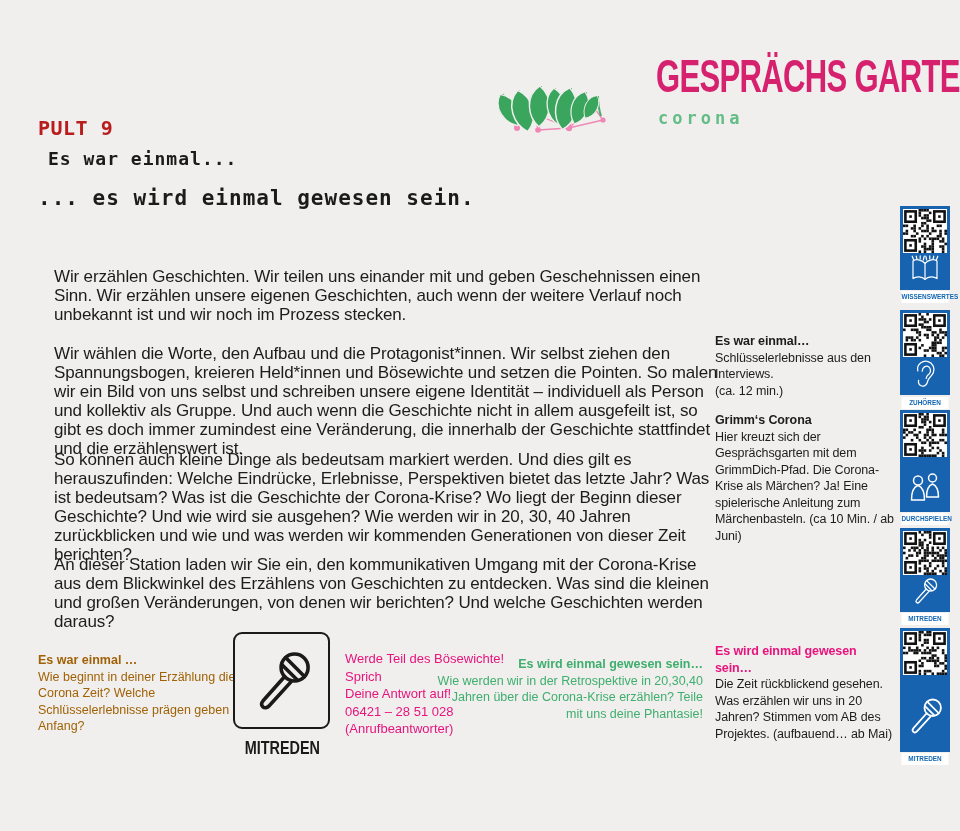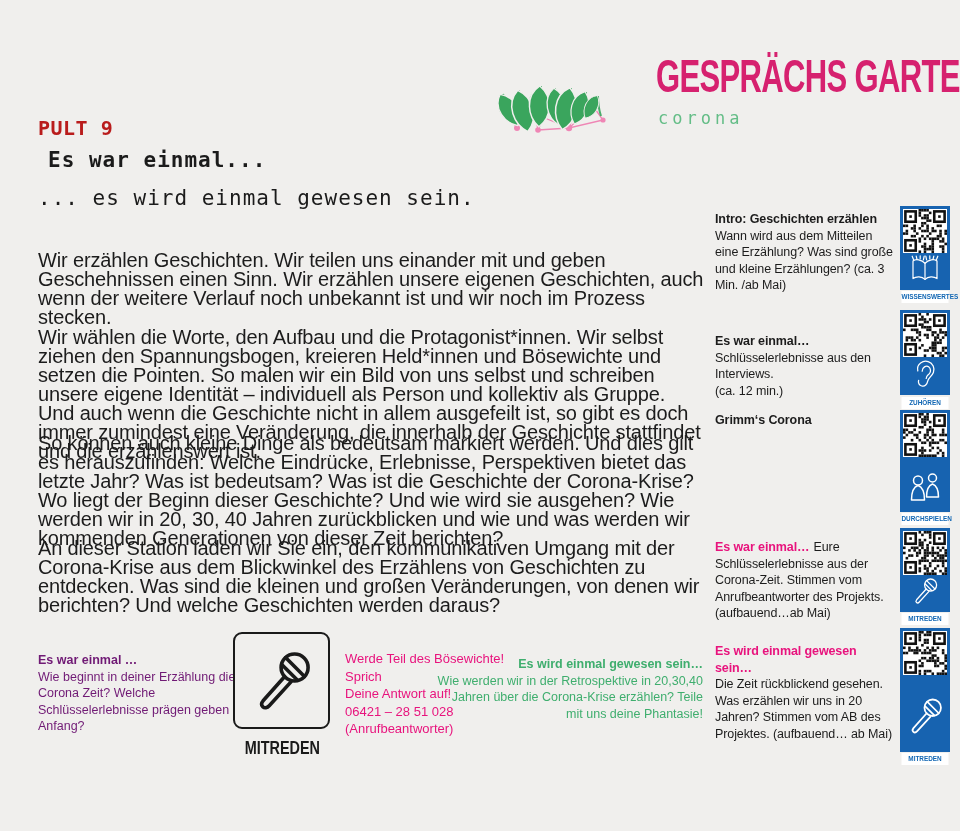--- a/index.html
+++ b/index.html
@@ -14,42 +14,42 @@
   .logo-title{
     position:absolute; left:656px; top:52px;
     font-family:"Liberation Sans", sans-serif;
     font-weight:bold; font-size:47px; line-height:47px; letter-spacing:-1px;
     color:#d6216f; white-space:nowrap;
     transform:scale(0.66,1.0); transform-origin:left top;
   }
   .logo-subtitle{
     position:absolute; left:658px; top:108px;
     font-family:"DejaVu Sans Mono", monospace;
-    font-size:17px; letter-spacing:4px; color:#64bd87;
+    font-size:17px; letter-spacing:4px; color:#64bd87;font-weight:bold;
   }
   
   .kicker{
     position:absolute; left:38px; top:116px;
     font-family:"DejaVu Sans Mono", monospace; font-weight:bold;
     font-size:20px; letter-spacing:0.5px; color:#b91c1c;
   }
   .title1{
     position:absolute; left:48px; top:148px;
     font-family:"DejaVu Sans Mono", monospace; font-weight:bold;
-    font-size:21px; letter-spacing:1px; color:#1b1b1b;
+    font-size:18px; letter-spacing:1px; color:#1b1b1b;
   }
   .title2{
     position:absolute; left:38px; top:186px;
-    font-family:"DejaVu Sans Mono", monospace; font-weight:normal;
+    font-family:"DejaVu Sans Mono", monospace; font-weight:bold;
     font-size:21px; letter-spacing:1px; color:#1b1b1b;
   }
   
   .body-p{
-    position:absolute; left:38px; width:668px; margin:0;
-    font-size:20px; line-height:19px; letter-spacing:-0.15px;
+    position:absolute; left:38px; width:668px; margin:16px;
+    font-size:17px; line-height:19px; letter-spacing:-0.15px;
   }
   .p1{top:251px;} .p2{top:328px;} .p3{top:434px;} .p4{top:539px;}
   
   .side-item{
     position:absolute; left:715px; width:180px;
     font-size:12.5px; line-height:16.5px; letter-spacing:-0.1px;
   }
   .s-head{display:block; font-weight:bold;}
   .s-body{white-space:pre-line;}
   .pink-head .s-head{color:#e8137d;}
@@ -65,21 +65,21 @@
   .tile-icon{display:block; flex:none;}
   .tile-label{
     position:absolute; left:900px; width:50px; height:12px; background:#ffffff;
     color:#1166b3; font-weight:bold; font-size:6.8px; line-height:12px;
     text-align:center; transform:scaleX(0.94); transform-origin:center;
     white-space:nowrap; overflow:visible;
   }
   
   .f-green-left{
     position:absolute; left:38px; top:652px; width:200px;
-    color:#701a75; font-size:12.5px; line-height:16.5px;
+    color:#a16207; font-size:12.5px; line-height:16.5px;
   }
   .g-head{font-weight:bold;}
   .mic-box{
     position:absolute; left:233px; top:632px; width:97px; height:97px;
     border:2px solid #1a1a1a; border-radius:9px; box-sizing:border-box;
     display:flex; align-items:center; justify-content:center;
   }
   .mic-label{
     position:absolute; left:233px; top:737px; width:97px; text-align:center;
     font-weight:bold; font-size:19px; color:#1a1a1a;
@@ -149,34 +149,28 @@
 
   <div class="kicker">PULT 9</div>
   <div class="title1">Es war einmal...</div>
   <div class="title2">... es wird einmal gewesen sein.</div>
 
   <p class="body-p p1">Wir erzählen Geschichten. Wir teilen uns einander mit und geben Geschehnissen einen Sinn. Wir erzählen unsere eigenen Geschichten, auch wenn der weitere Verlauf noch unbekannt ist und wir noch im Prozess stecken.</p>
   <p class="body-p p2">Wir wählen die Worte, den Aufbau und die Protagonist*innen. Wir selbst ziehen den Spannungsbogen, kreieren Held*innen und Bösewichte und setzen die Pointen. So malen wir ein Bild von uns selbst und schreiben unsere eigene Identität – individuell als Person und kollektiv als Gruppe. Und auch wenn die Geschichte nicht in allem ausgefeilt ist, so gibt es doch immer zumindest eine Veränderung, die innerhalb der Geschichte stattfindet und die erzählenswert ist.</p>
   <p class="body-p p3">So können auch kleine Dinge als bedeutsam markiert werden. Und dies gilt es herauszufinden: Welche Eindrücke, Erlebnisse, Perspektiven bietet das letzte Jahr? Was ist bedeutsam?  Was ist die Geschichte der Corona-Krise? Wo liegt der Beginn dieser Geschichte? Und wie wird sie ausgehen? Wie werden wir in 20, 30, 40 Jahren zurückblicken und wie und was werden wir kommenden Generationen von dieser Zeit berichten?</p>
   <p class="body-p p4">An dieser Station laden wir Sie ein, den kommunikativen Umgang mit der Corona-Krise aus dem Blickwinkel des Erzählens von Geschichten zu entdecken. Was sind die kleinen und großen Veränderungen, von denen wir berichten? Und welche Geschichten werden daraus?</p>
 
-  <div class="side-item i1">
-    <span class="s-head">Intro: Geschichten erzählen</span>
-    <span class="s-body">Wann wird aus dem Mitteilen eine Erzählung? Was sind große und kleine Erzählungen? (ca. 3 Min. /ab Mai)</span>
-  </div>
   <div class="side-item i2">
     <span class="s-head">Es war einmal…</span>
     <span class="s-body">Schlüsselerlebnisse aus den Interviews.
 (ca. 12 min.)</span>
   </div>
   <div class="side-item i3">
     <span class="s-head">Grimm‘s Corona</span>
-  </div>
-  <div class="side-item i4 pink-head inline-head">
-    <span class="s-head">Es war einmal…</span><span class="s-body">Eure Schlüsselerlebnisse aus der Corona-Zeit. Stimmen vom Anrufbeantworter des Projekts. (aufbauend…ab Mai)</span>
+    <span class="s-body">Hier kreuzt sich der Gesprächsgarten mit dem GrimmDich-Pfad. Die Corona-Krise als Märchen? Ja! Eine spielerische Anleitung zum Märchenbasteln. (ca 10 Min. / ab Juni)</span>
   </div>
   <div class="side-item i5 pink-head">
     <span class="s-head">Es wird einmal gewesen sein…</span>
     <span class="s-body">Die Zeit rückblickend gesehen. Was erzählen wir uns in 20 Jahren? Stimmen vom AB des Projektes. (aufbauend… ab Mai)</span>
   </div>
 
   <div class="tile" style="top:206px;height:84px">
     <svg class="qr" viewBox="0 0 40 40">
         <g fill="#111">
           <rect x="14.12" y="0.00" width="2.35" height="2.35"></rect>

